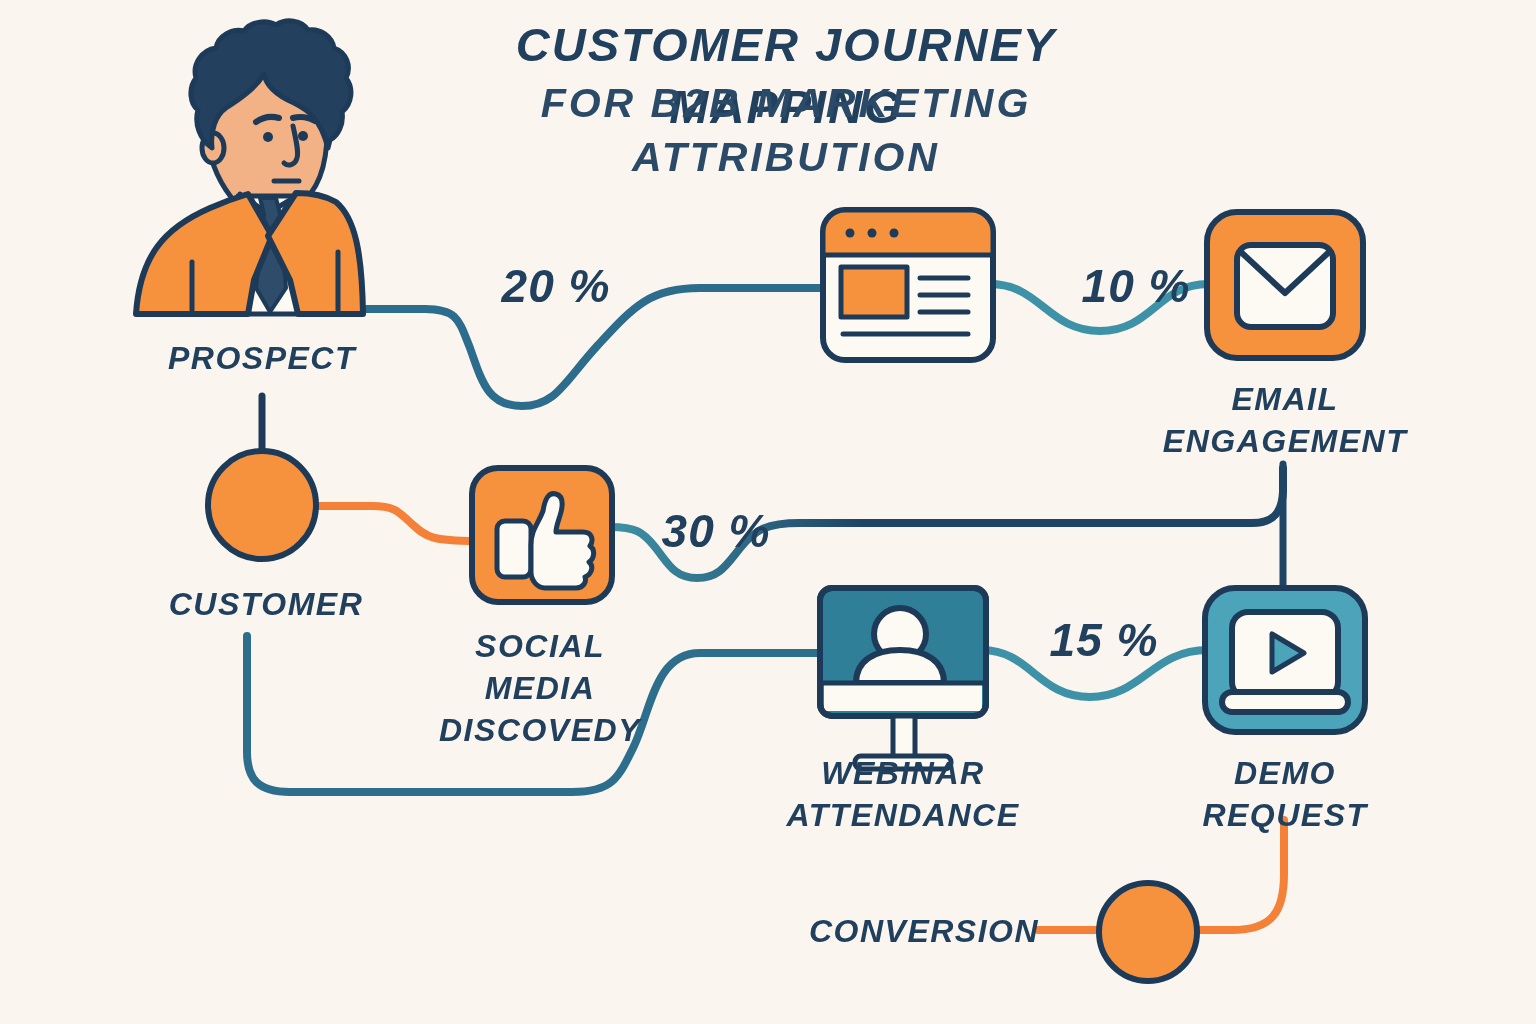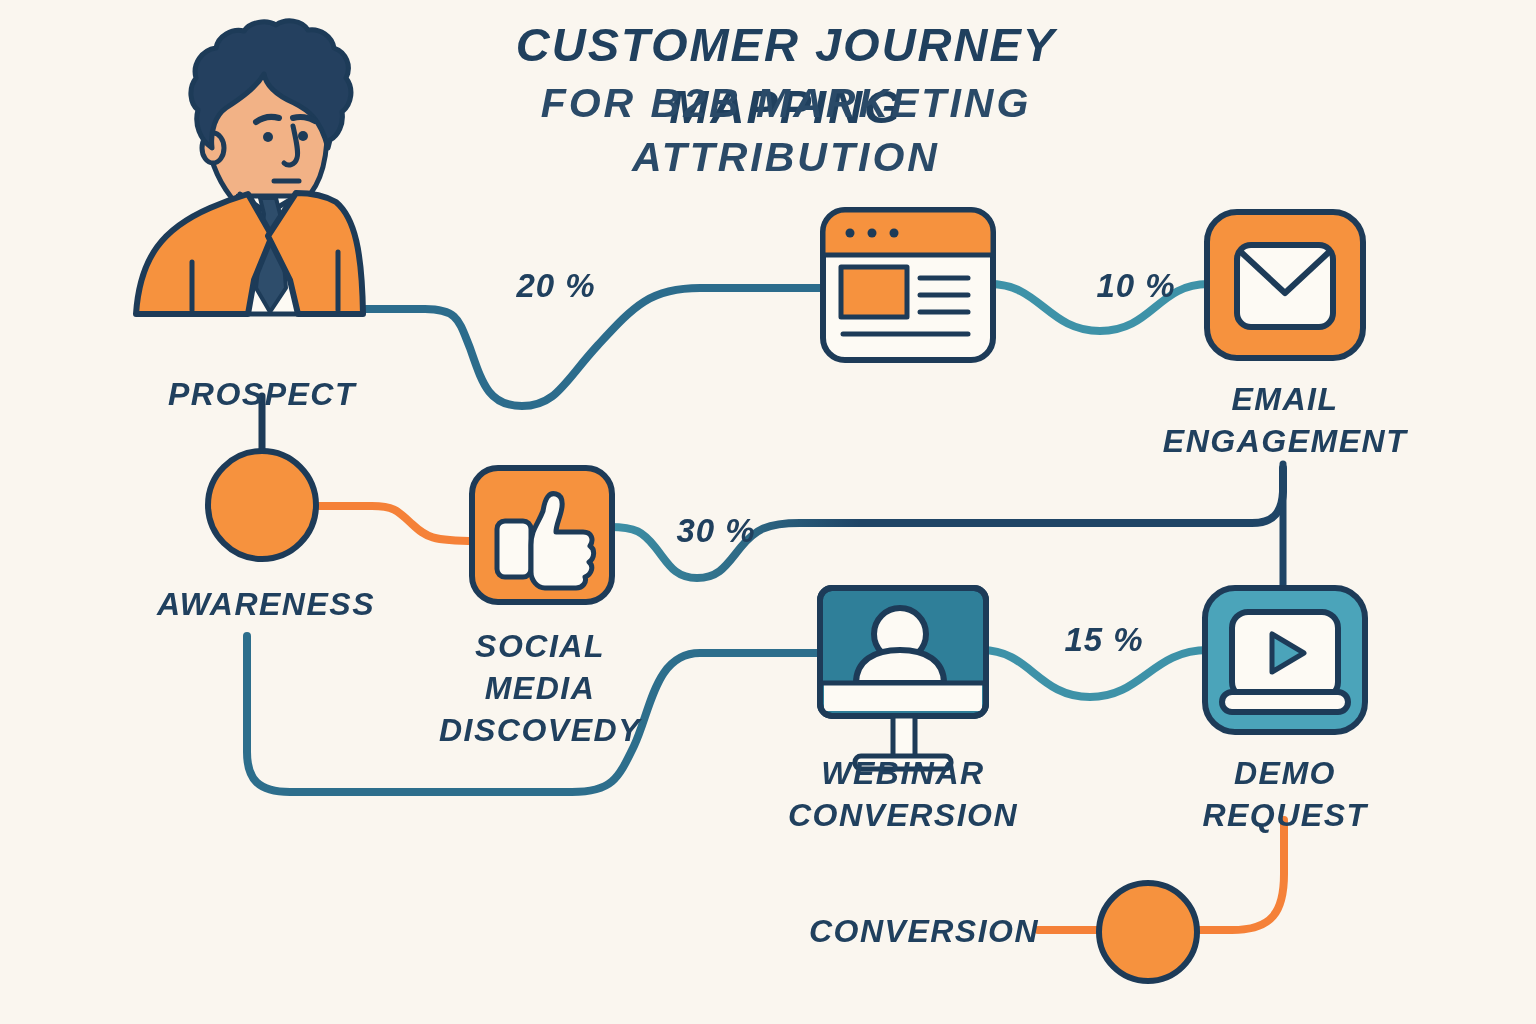--- a/index.html
+++ b/index.html
@@ -18,21 +18,21 @@
     color:#20405E;
     font-weight:700;
     text-align:center;
     white-space:pre-line;
     letter-spacing:1.5px;
     line-height:1.32;
   }
   .title{font-size:47px;font-weight:800;letter-spacing:2px;}
   .subtitle{font-size:41px;letter-spacing:3px;color:#2A4A68;}
   .node-label{font-size:32px;}
-  .pct{font-size:33px;letter-spacing:1px;}
+  .pct{font-size:46px;letter-spacing:1px;}
 </style>
 </head>
 <body>
 
 <div class="canvas">
 
   <svg class="layer" viewBox="0 0 1536 1024">
     <defs>
       <linearGradient id="tealToNavy" x1="610" y1="0" x2="860" y2="0" gradientUnits="userSpaceOnUse">
         <stop offset="0" stop-color="#3E92A8"></stop>
@@ -155,29 +155,29 @@
       <path d="M1272,634 L1272,672 L1304,653 Z" fill="#4BA4BA" stroke="#1D3B58" stroke-width="5"></path>
       <rect x="1222" y="692" width="126" height="20" rx="10" fill="#FDFAF4" stroke="#1D3B58" stroke-width="6"></rect>
     </g>
 
     <circle cx="1148" cy="932" r="49" fill="#F6923E" stroke="#1D3B58" stroke-width="6"></circle>
   </svg>
 
   <div class="lbl title" style="left:786px; top:76px;">CUSTOMER JOURNEY MAPPING</div>
   <div class="lbl subtitle" style="left:786px; top:130px;">FOR B2B MARKETING ATTRIBUTION</div>
 
-  <div class="lbl node-label" style="left:262px;  top:358px;margin-top:36px;">PROSPECT</div>
-  <div class="lbl node-label" style="left:266px;  top:604px;">AWARENESS</div>
+  <div class="lbl node-label" style="left:262px;  top:358px;">PROSPECT</div>
+  <div class="lbl node-label" style="left:266px;  top:604px;">CUSTOMER</div>
   <div class="lbl node-label" style="left:540px;  top:688px;">SOCIAL
 MEDIA
 DISCOVEDY</div>
   <div class="lbl node-label" style="left:1285px; top:420px;">EMAIL
 ENGAGEMENT</div>
   <div class="lbl node-label" style="left:903px;  top:794px;">WEBINAR
-CONVERSION</div>
+ATTENDANCE</div>
   <div class="lbl node-label" style="left:1285px; top:794px;">DEMO
 REQUEST</div>
   <div class="lbl node-label" style="left:924px;  top:931px;">CONVERSION</div>
 
   <div class="lbl pct" style="left:556px;  top:286px;">20 %</div>
   <div class="lbl pct" style="left:1104px; top:286px;margin-left:32px;">10 %</div>
   <div class="lbl pct" style="left:716px;  top:531px;">30 %</div>
   <div class="lbl pct" style="left:1104px; top:640px;">15 %</div>
 
 </div>

